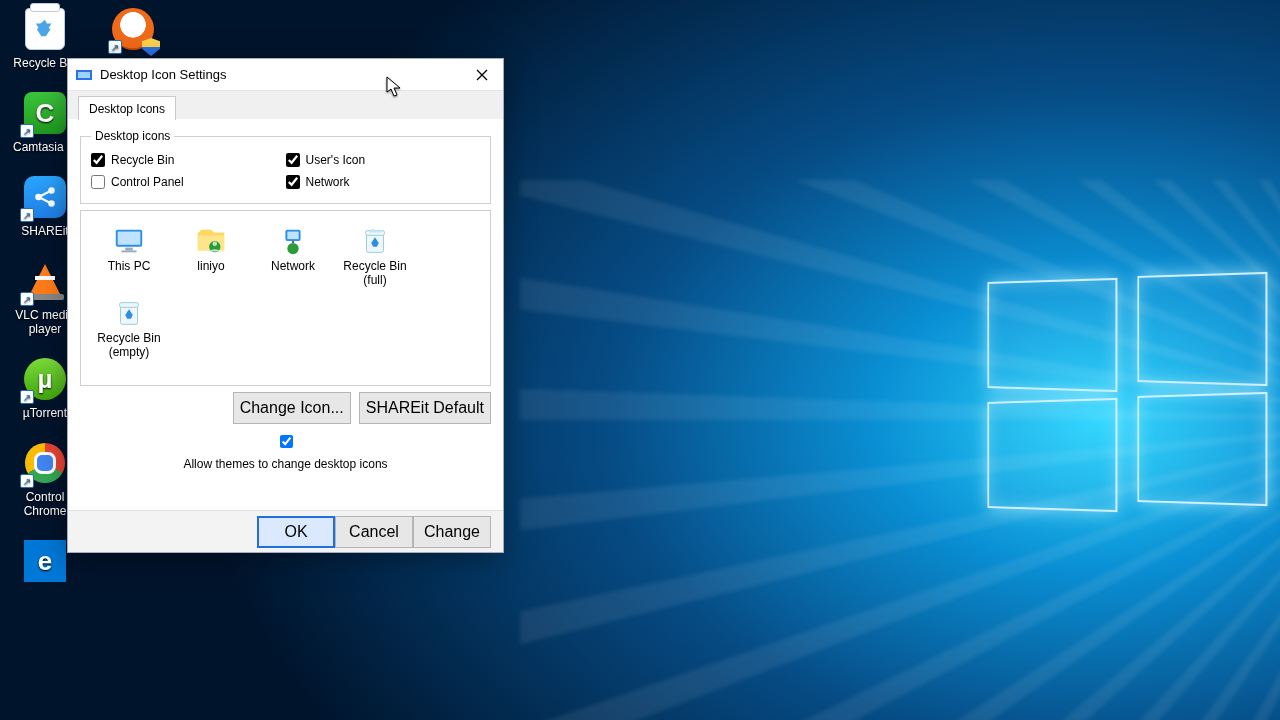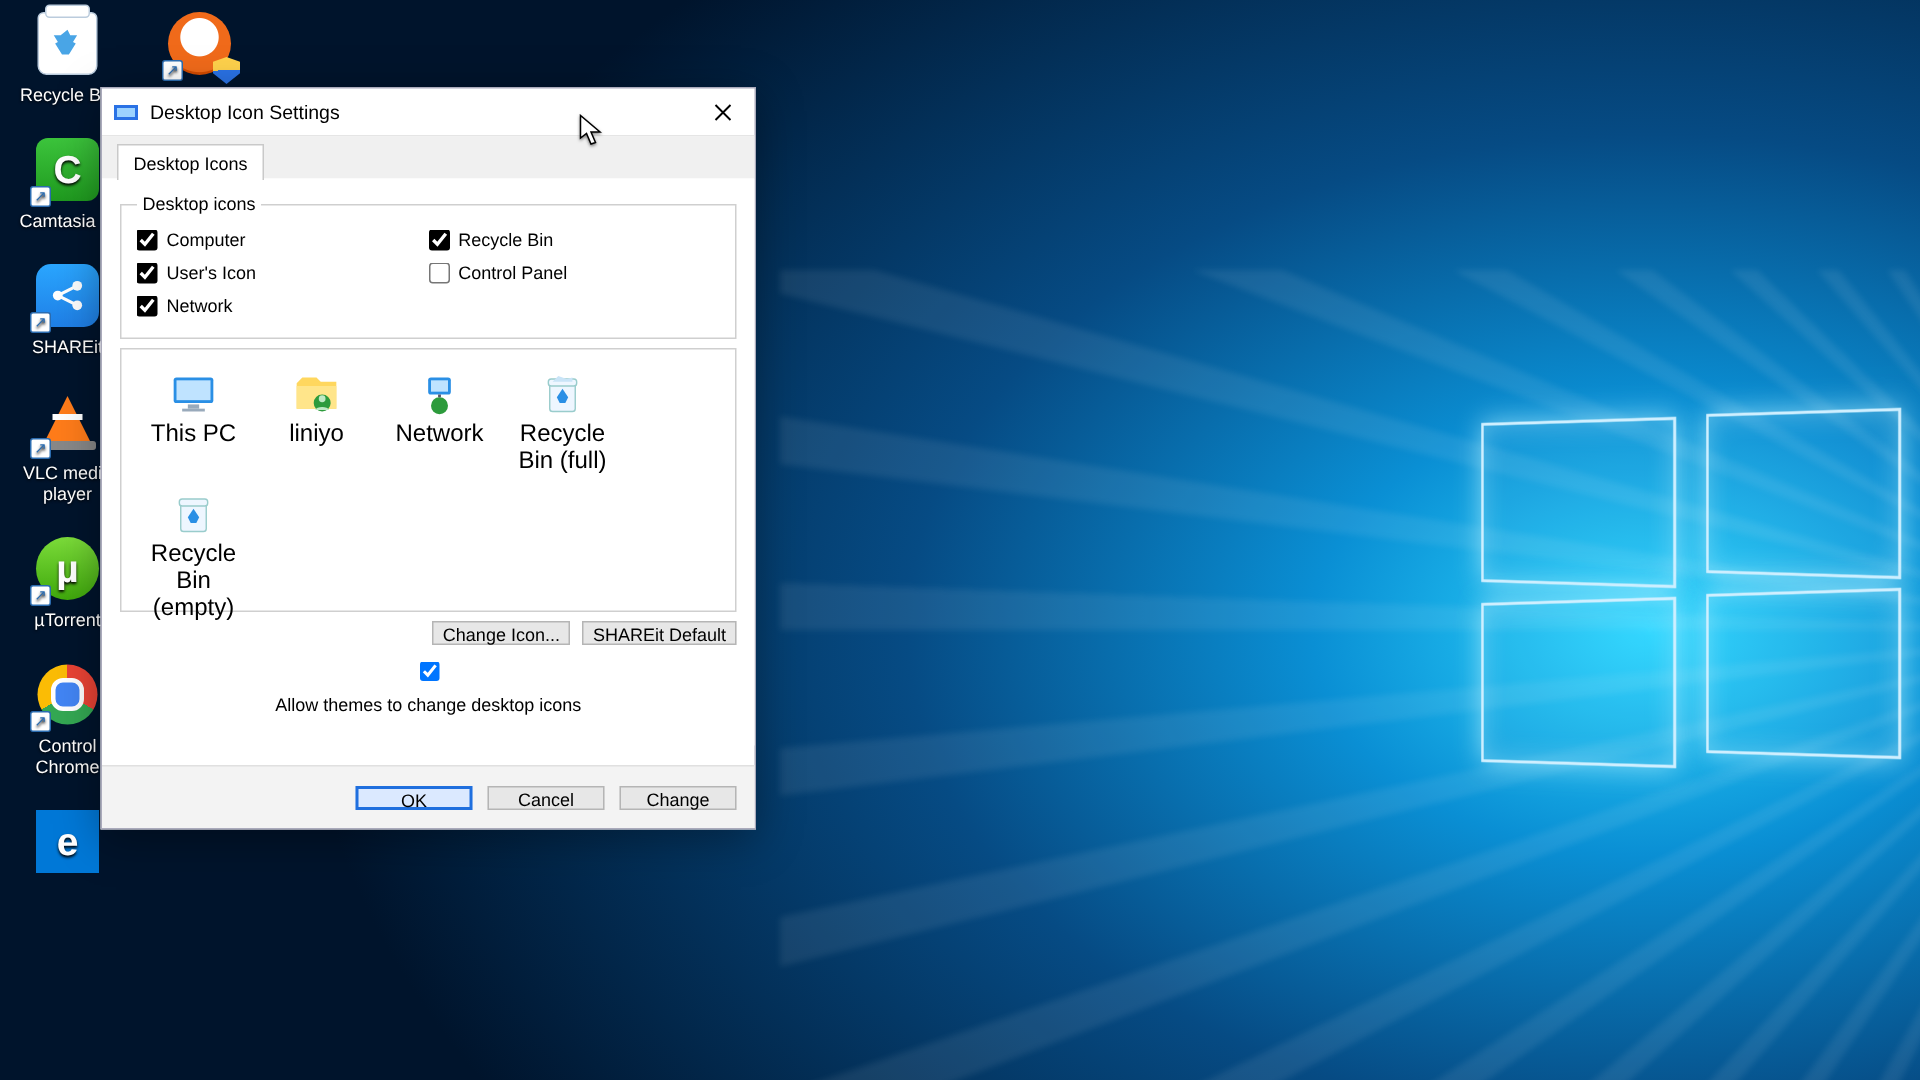--- a/index.html
+++ b/index.html
@@ -59,28 +59,28 @@
   .titlebar .close { width:34px; height:24px; display:flex; align-items:center; justify-content:center; cursor:pointer;}
   .tabstrip { height:28px; display:flex; align-items:flex-end; padding:0 10px; background:#f0f0f0;}
   .tab { padding:5px 10px 4px; background:#fff; border:1px solid #c9c9c9; border-bottom:none; font-size:12px; position:relative; top:1px;}
   .body { padding:10px 12px 12px; background:#fff;}
   fieldset { border:1px solid #cfcfcf; padding:6px 10px 10px; margin:0 0 6px; }
   legend { font-size:12px; padding:0 4px; }
   .chkrow { display:flex; flex-wrap:wrap; }
   .chk { display:flex; align-items:center; gap:6px; width:50%; padding:4px 0; font-size:12px; cursor:pointer;}
   .chk input { width:14px; height:14px; accent-color:#000; margin:0;}
   .preview { border:1px solid #cfcfcf; height:176px; padding:10px 8px; display:flex; flex-wrap:wrap; align-content:flex-start; gap:4px 2px; margin-top:2px;}
-  .picon { width:80px; display:flex; flex-direction:column; align-items:center; text-align:center; font-size:16px; cursor:pointer; padding:2px;}
+  .picon { width:80px; display:flex; flex-direction:column; align-items:center; text-align:center; font-size:12px; cursor:pointer; padding:2px;}
   .picon .pi { width:36px; height:36px; display:flex; align-items:center; justify-content:center; }
   .picon .pi svg { width:34px; height:34px;}
   .btnrow { display:flex; justify-content:flex-end; gap:8px; margin-top:6px;}
-  .btn { min-width:86px; height:16px; background:#e7e7e7; border:1px solid #b5b5b5; font-size:12px; cursor:pointer;}
+  .btn { min-width:86px; height:32px; background:#e7e7e7; border:1px solid #b5b5b5; font-size:16px; cursor:pointer;}
   .btn.primary { background:#dbe9ff; border:2px solid #1f6fde; }
   .allow { display:flex; align-items:center; gap:6px; padding:8px 4px; font-size:12px;flex-direction:column;}
-  .footer { position:absolute; left:0; right:0; bottom:0; height:42px; border-top:1px solid #e0e0e0; background:#f3f3f3; display:flex; align-items:center; justify-content:flex-end; gap:10px; padding:0 12px;}
+  .footer { position:absolute; left:0; right:0; bottom:0; height:42px; border-top:1px solid #e0e0e0; background:#f3f3f3; display:flex; align-items:center; justify-content:flex-end; padding:0 12px;}
   .footer .btn { min-width:78px; }
 
   .cursor { position:absolute; left:386px; top:76px; width:16px; height:22px; pointer-events:none;}
   .cursor svg { filter: drop-shadow(0 1px 1px rgba(0,0,0,0.5));}
 </style>
 </head>
 <body>
 
 <div class="rays"></div>
 <div class="winlogo">
@@ -184,24 +184,20 @@
   <div class="tabstrip">
     <div class="tab">Desktop Icons</div>
   </div>
 
   <div class="body">
     <fieldset>
       <legend>Desktop icons</legend>
       <div class="chkrow">
         <label class="chk">
           <input type="checkbox" checked="" style="">
-          <span>Computer</span>
-        </label>
-        <label class="chk">
-          <input type="checkbox" checked="" style="">
           <span>Recycle Bin</span>
         </label>
         <label class="chk">
           <input type="checkbox" checked="" style="">
           <span>User's Icon</span>
         </label>
         <label class="chk">
           <input type="checkbox" style="">
           <span>Control Panel</span>
         </label>

